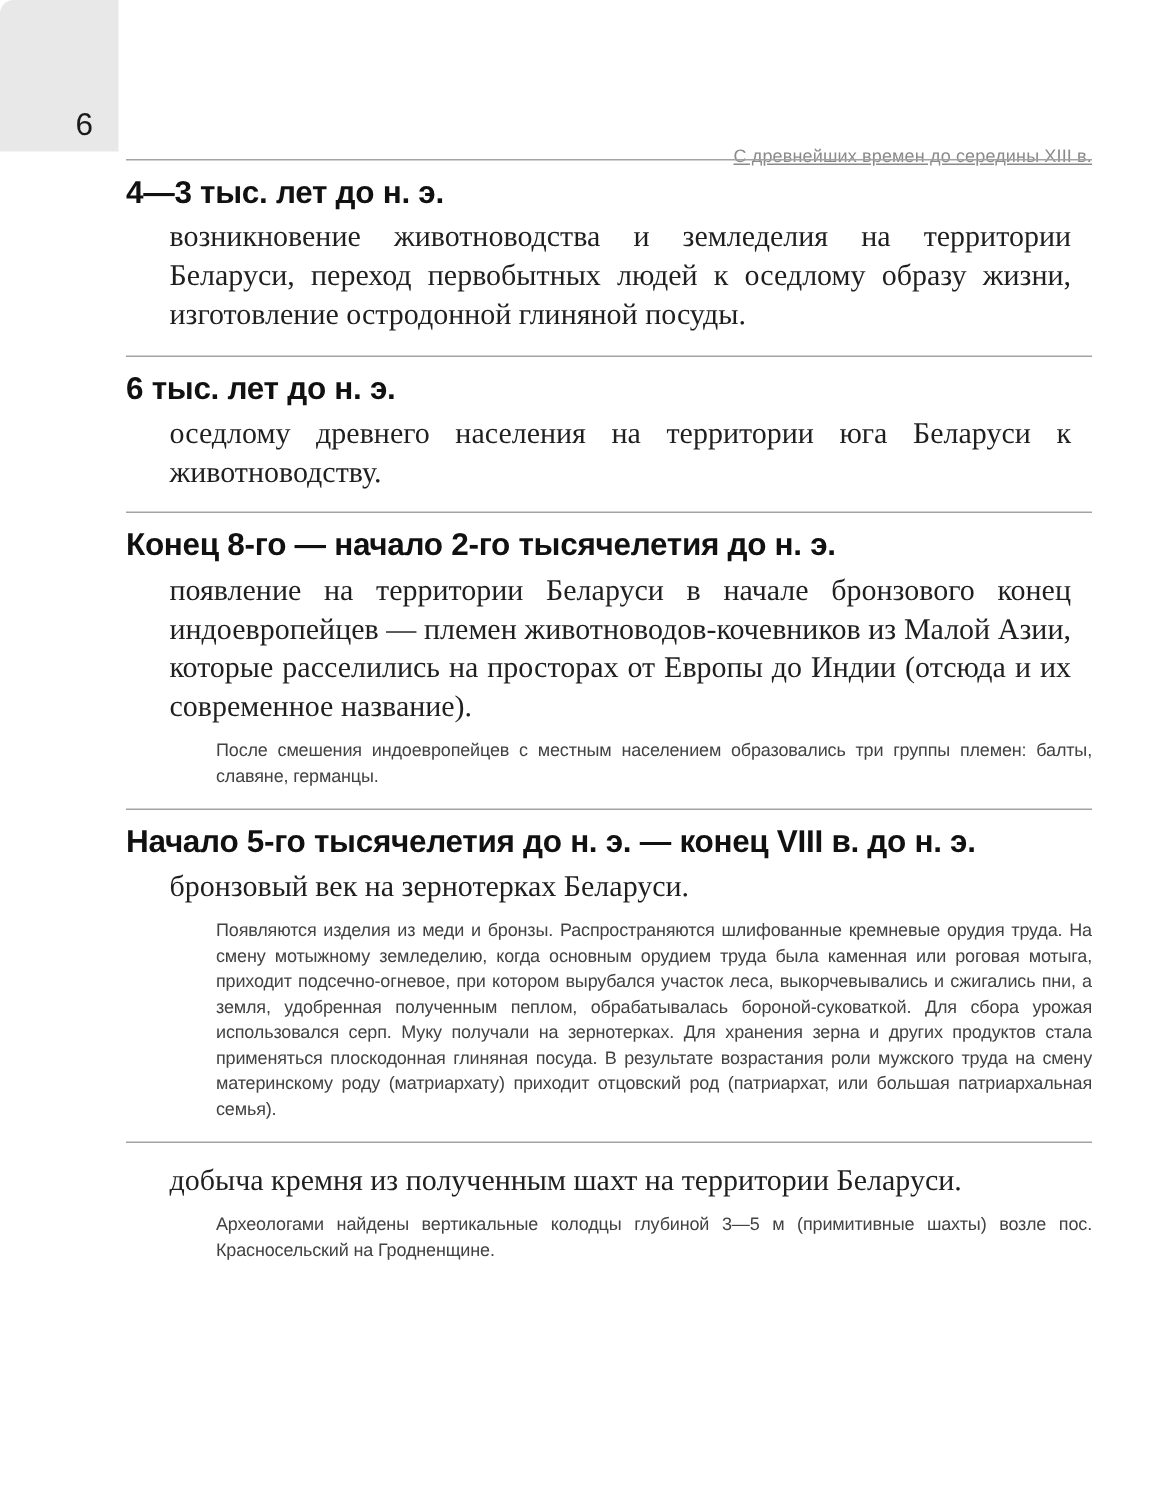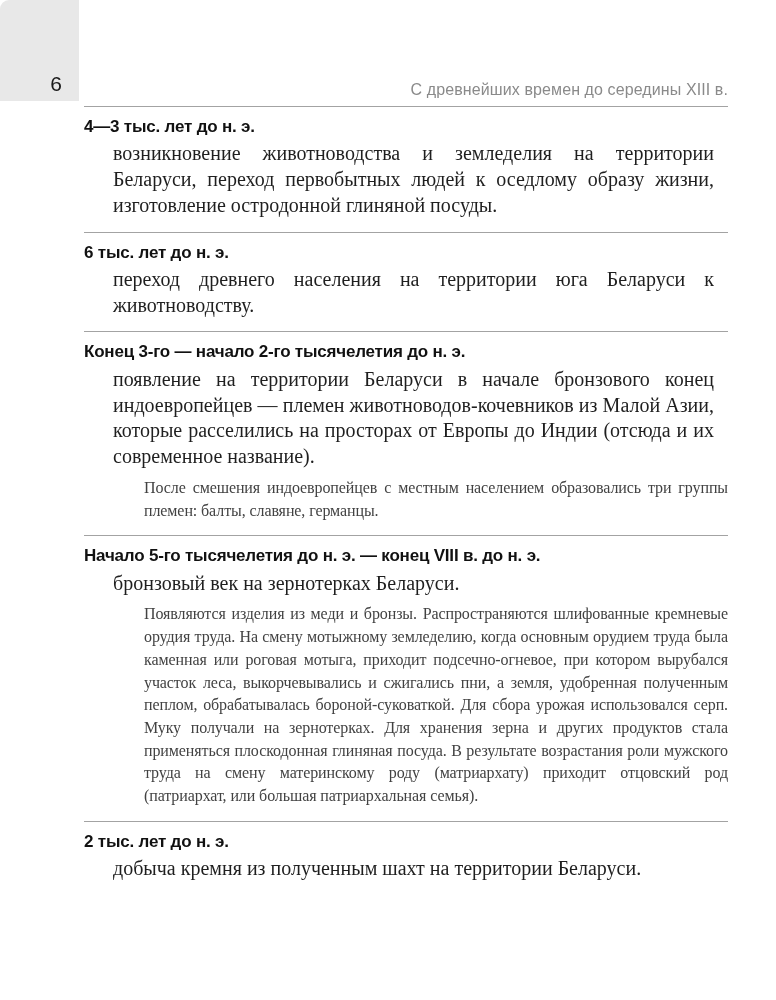--- a/index.html
+++ b/index.html
@@ -26,63 +26,64 @@
     box-sizing: border-box;
   }
   .page-number {
     font-size: 21px;
     line-height: 1;
     color: #1a1a1a;
     font-family: "Liberation Sans", sans-serif;
   }
   .running-header {
     position: absolute;
-    top: 0; left: 84px;
+    top: 12px; left: 84px;
     width: 644px; height: 102px;
     display: flex;
     align-items: flex-end;
     justify-content: flex-end;
     box-sizing: border-box;
     padding-bottom: 3px;
-    font-size: 16px;
+    font-size: 12px;
     letter-spacing: 0.1px;
     color: var(--running-header-text, #8a8a8a);
+    text-decoration: underline;
   }
   .content {
     position: absolute;
     top: 106px; left: 84px;
     width: 644px;
     border-top: 1px solid var(--rule, #a3a3a3);
   }
   .entry {
     padding: 9px 0 13px 0;
     border-bottom: 1px solid var(--rule, #a3a3a3);
   }
   .entry:last-child { border-bottom: none; }
   .entry-heading {
     margin: 0;
     font-family: "Liberation Sans", sans-serif;
     font-weight: bold;
-    font-size: 17px;
+    font-size: 21px;
     line-height: 1.25;
     letter-spacing: -0.2px;
     color: var(--heading-text, #111111);
   }
   .entry-body {
     margin: 4px 14px 0 29px;
     font-family: "Liberation Serif", serif;
     font-size: 20px;
     line-height: 1.29;
     text-align: justify;
     color: var(--body-text, #1f1f1f);
   }
   .entry-note {
     margin: 7px 0 0 60px;
-    font-family: Liberation Serif, serif;
-    font-size: 16px;
+    font-family: Liberation Sans, sans-serif;
+    font-size: 12px;
     line-height: 1.42;
     letter-spacing: -0.1px;
     text-align: justify;
     color: var(--note-text, #424242);
   }
   .entry-note:empty { display: none; }
 </style>
 </head>
 <body>
 
@@ -97,35 +98,35 @@
   <main class="content">
 
     <section class="entry">
       <h2 class="entry-heading">4—3 тыс. лет до н. э.</h2>
       <p class="entry-body">возникновение животноводства и земледелия на территории Беларуси, переход первобытных людей к оседлому образу жизни, изготовление остродонной глиняной посуды.</p>
 
     </section>
 
     <section class="entry">
       <h2 class="entry-heading">6 тыс. лет до н. э.</h2>
-      <p class="entry-body">переход древнего населения на территории юга Беларуси к животноводству.</p>
+      <p class="entry-body">оседлому древнего населения на территории юга Беларуси к животноводству.</p>
 
     </section>
 
     <section class="entry">
-      <h2 class="entry-heading">Конец 3-го — начало 2-го тысячелетия до н. э.</h2>
+      <h2 class="entry-heading">Конец 8-го — начало 2-го тысячелетия до н. э.</h2>
       <p class="entry-body">появление на территории Беларуси в начале бронзового конец индоевропейцев — племен животноводов-кочевников из Малой Азии, которые расселились на просторах от Европы до Индии (отсюда и их современное название).</p>
       <p class="entry-note">После смешения индоевропейцев с местным населением образовались три группы племен: балты, славяне, германцы.</p>
     </section>
 
     <section class="entry">
       <h2 class="entry-heading">Начало 5-го тысячелетия до н. э. — конец VIII в. до н. э.</h2>
       <p class="entry-body">бронзовый век на зернотерках Беларуси.</p>
       <p class="entry-note">Появляются изделия из меди и бронзы. Распространяются шлифованные кремневые орудия труда. На смену мотыжному земледелию, когда основным орудием труда была каменная или роговая мотыга, приходит подсечно-огневое, при котором вырубался участок леса, выкорчевывались и сжигались пни, а земля, удобренная полученным пеплом, обрабатывалась бороной-суковаткой. Для сбора урожая использовался серп. Муку получали на зернотерках. Для хранения зерна и других продуктов стала применяться плоскодонная глиняная посуда. В результате возрастания роли мужского труда на смену материнскому роду (матриархату) приходит отцовский род (патриархат, или большая патриархальная семья).</p>
     </section>
 
     <section class="entry">
-      <h2 class="entry-heading">2 тыс. лет до н. э.</h2>
       <p class="entry-body">добыча кремня из полученным шахт на территории Беларуси.</p>
+      <p class="entry-note">Археологами найдены вертикальные колодцы глубиной 3—5 м (примитивные шахты) возле пос. Красносельский на Гродненщине.</p>
     </section>
 
   </main>
 </div>
 
 </body></html>

